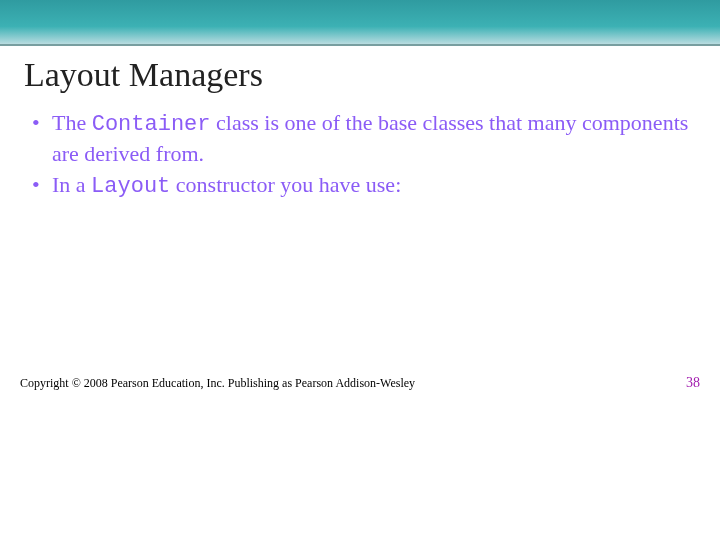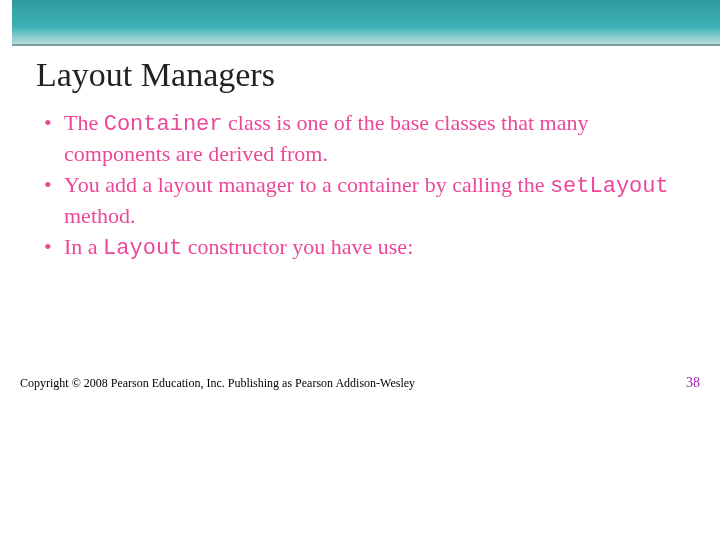--- a/index.html
+++ b/index.html
@@ -1,31 +1,31 @@
 <!DOCTYPE html>
 <html><head>
 <meta charset="utf-8">
 <style>
   * { margin: 0; padding: 0; box-sizing: border-box; }
   html, body { width: 720px; height: 540px; overflow: hidden; font-family: "Times New Roman", Times, serif; background: #fff; }
   .slide {
-    width: 720px; height: 403px; position: relative; background: #fff; padding-left: 12px;
+    width: 720px; height: 403px; position: relative; background: #fff;
   }
   .topbar {
     width: 100%; height: 44px;
     background: linear-gradient(to bottom, #2f9ba0 0%, #3cb1b4 60%, #b9dce0 100%);
   }
   .rule {
     width: 100%; height: 2px; background: #1e5d61; opacity: 0.6;
   }
   .title {
     font-size: 34px; color: #222; padding: 10px 24px 6px 24px; font-weight: normal;
   }
   .content {
-    padding: 8px 28px 0 28px; font-size: 22px; color: #ec4899; line-height: 1.32;
+    padding: 8px 28px 0 28px; font-size: 22px; color: #8b5cf6; line-height: 1.32;
   }
   ul.bullets { list-style: none; margin-left: 4px; }
   ul.bullets > li { position: relative; padding-left: 20px; margin-bottom: 2px; }
   ul.bullets > li::before {
     content: "•"; position: absolute; left: 0; top: 0; font-size: 22px;
   }
   .code-inline { font-family: "Courier New", Courier, monospace; }
   .codeblock {
     font-family: "Courier New", Courier, monospace; font-weight: bold;
     font-size: 18px; white-space: pre; margin: 6px 0 6px 34px; line-height: 1.35;
@@ -44,23 +44,20 @@
   <div class="topbar"></div>
   <div class="rule"></div>
 
   <h1 class="title">Layout Managers</h1>
 
   <div class="content">
     <ul class="bullets">
       <li>
         <span>The </span><span class="code-inline">Container</span><span> class is one of the base classes that many components are derived from.</span>
       </li>
-      <li>
-        <span>You add a layout manager to a container by calling the </span><span class="code-inline">setLayout</span><span> method.</span>
-      </li>
     </ul>
 
 
     <ul class="bullets">
       <li>
         <span>In a </span><span class="code-inline">Layout</span><span> constructor you have use:</span>
       </li>
     </ul>
 
   </div>

